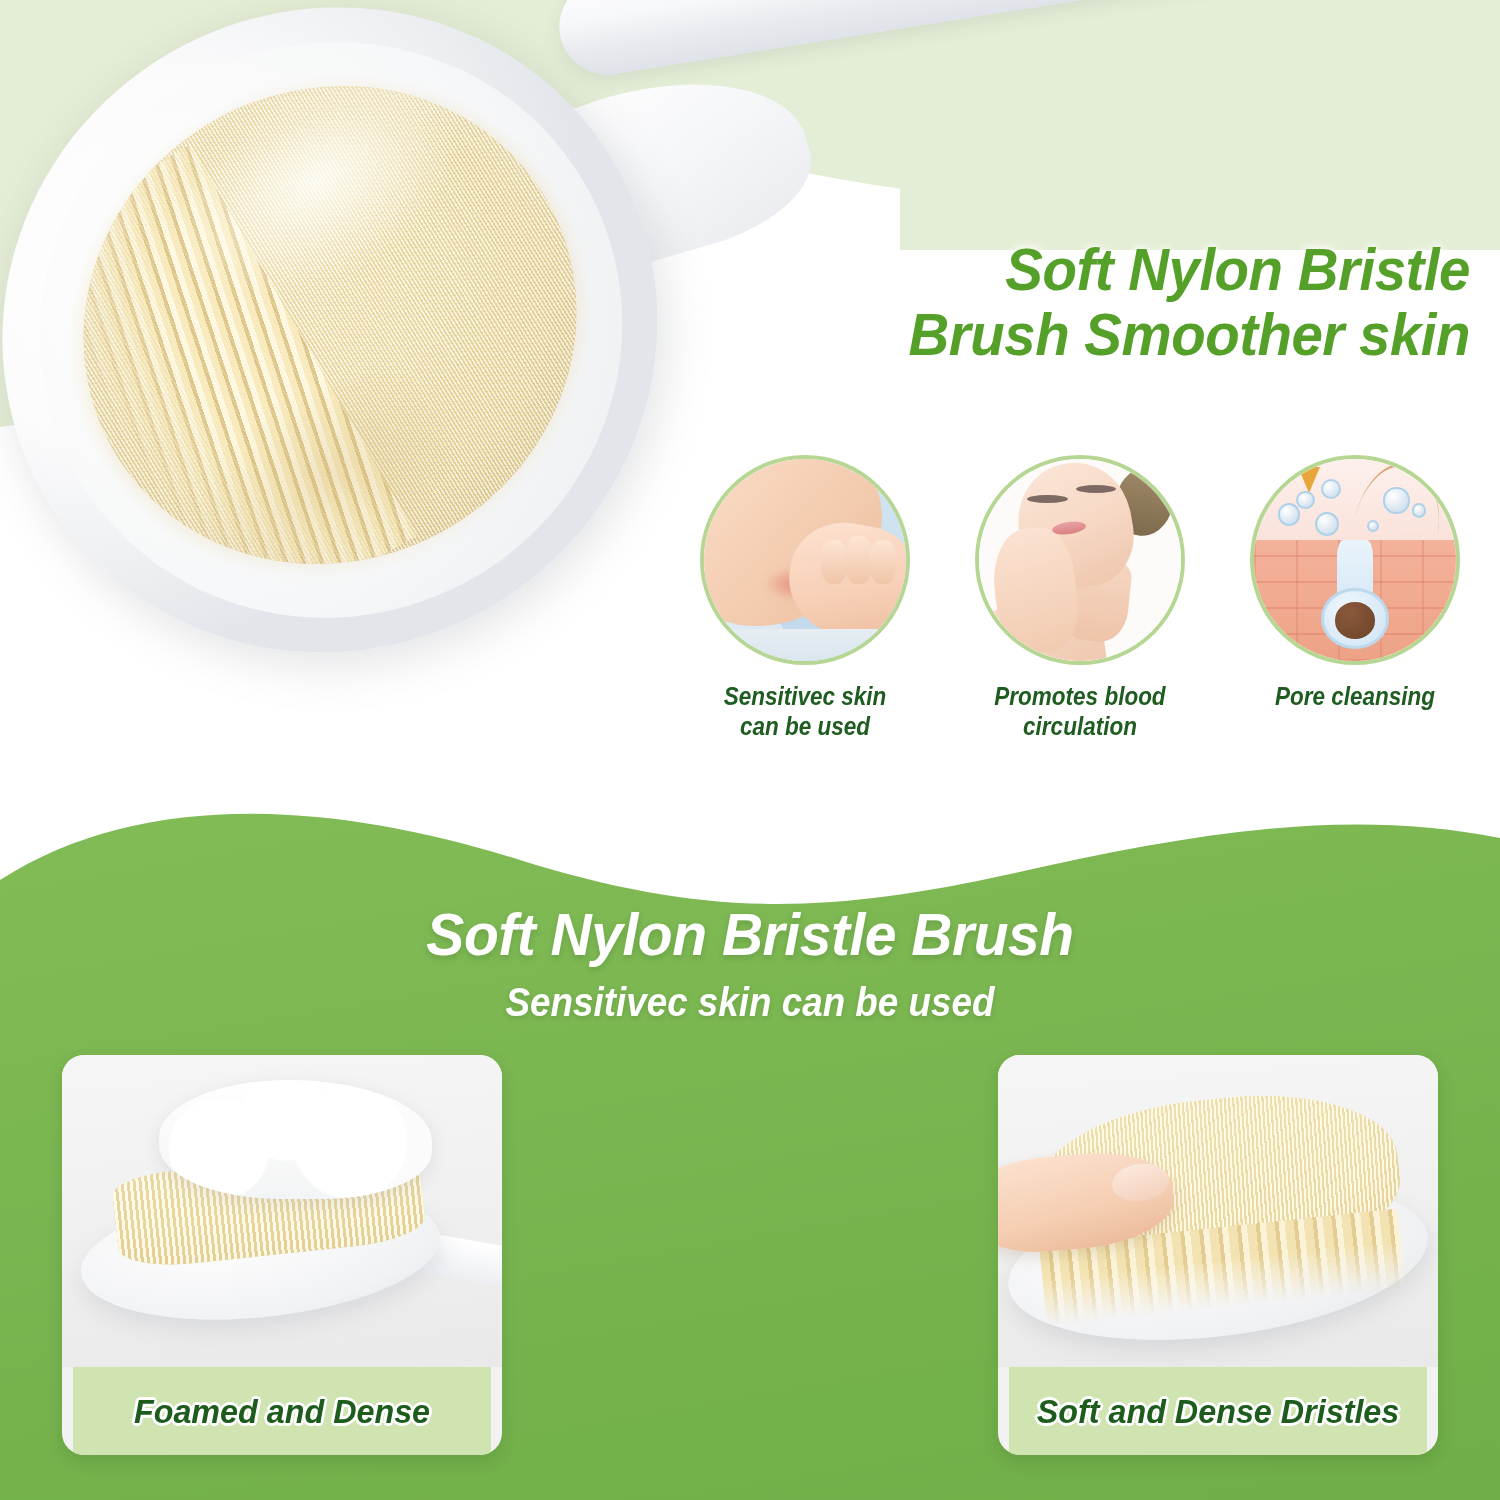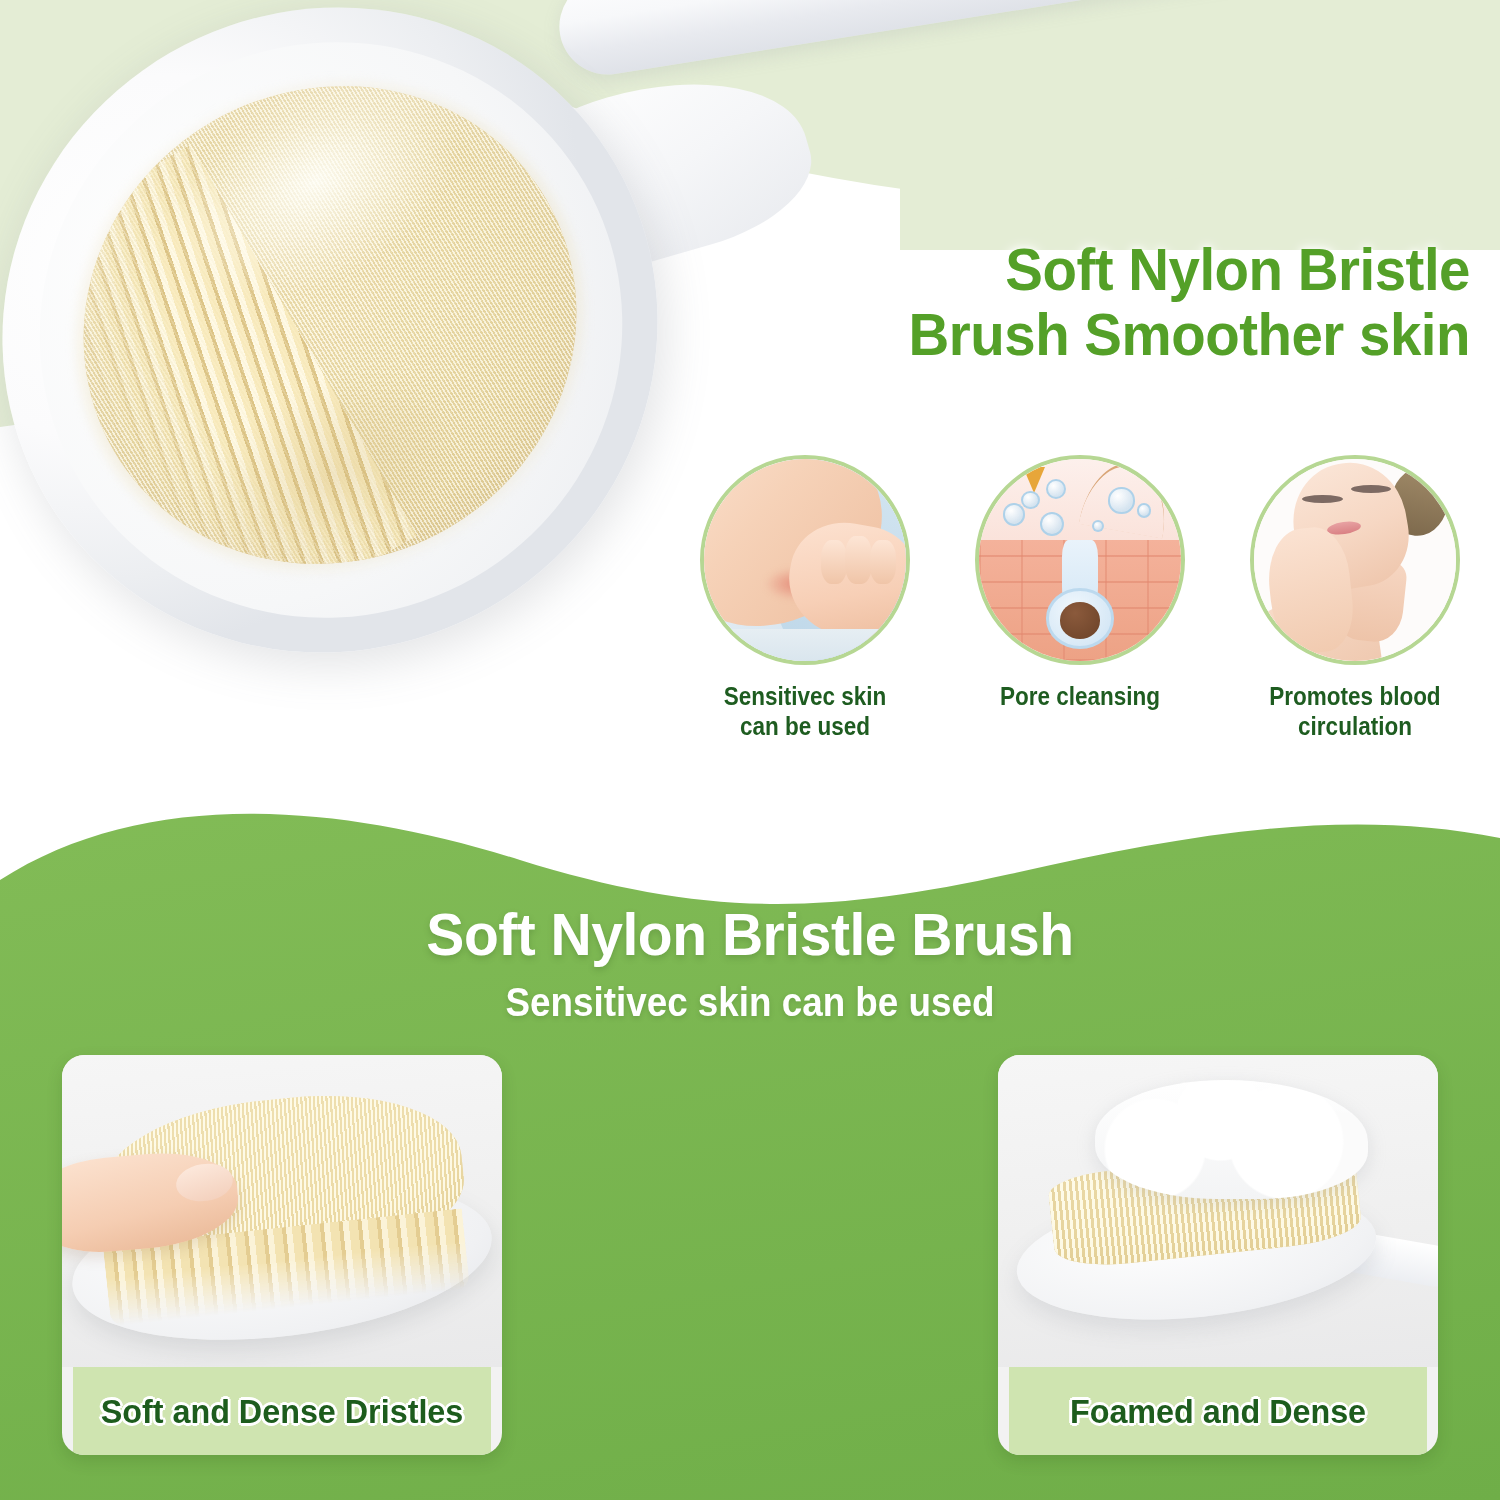--- a/index.html
+++ b/index.html
@@ -7,20 +7,21 @@
     width: 1500px; height: 1500px;
     font-family: "Liberation Sans", sans-serif;
     overflow: hidden;
     background: #ffffff;
   }
   #page {
     position: relative;
     width: 1500px; height: 1500px;
     overflow: hidden;
     background: #ffffff;
+    font-style: italic;
   }
 
   
   .top-section {
     position: absolute;
     left: 0; top: 0;
     width: 1500px; height: 880px;
     overflow: hidden;
     background: #ffffff;
   }
@@ -451,89 +452,89 @@
           <div class="c1-bottom"></div>
         </div>
         <div class="feature-label">
           <div>Sensitivec skin</div>
           <div>can be used</div>
         </div>
       </div>
 
       <div class="feature">
         <div class="circle">
+          <div class="c3-bg"></div>
+          <div class="c3-shoulder"></div>
+          <div class="c3-hair"></div>
+          <div class="c3-neck"></div>
+          <div class="c3-face"></div>
+          <div class="c3-eye" style="left:24%;top:18%;"></div>
+          <div class="c3-eye" style="left:48%;top:13%;"></div>
+          <div class="c3-lip"></div>
+          <div class="c3-hand"></div>
+        </div>
+        <div class="feature-label">
+          <div>Promotes blood</div>
+          <div>circulation</div>
+        </div>
+      </div>
+
+      <div class="feature">
+        <div class="circle">
           <div class="c2-sky"></div>
           <div class="c2-skin"></div>
           <div class="c2-pore"></div>
           <div class="c2-sac"></div>
           <div class="c2-dirt"></div>
           <div class="c2-hair"></div>
           <div class="c2-arrow"></div>
           <div class="bub" style="left:12%;top:22%;width:11%;height:11%;"></div>
           <div class="bub" style="left:21%;top:16%;width:9%;height:9%;"></div>
           <div class="bub" style="left:33%;top:10%;width:10%;height:10%;"></div>
           <div class="bub" style="left:30%;top:26%;width:12%;height:12%;"></div>
           <div class="bub" style="left:64%;top:14%;width:13%;height:13%;"></div>
           <div class="bub" style="left:78%;top:22%;width:7%;height:7%;"></div>
           <div class="bub" style="left:56%;top:30%;width:6%;height:6%;"></div>
         </div>
         <div class="feature-label">
           <div>Pore cleansing</div>
         </div>
       </div>
 
-      <div class="feature">
-        <div class="circle">
-          <div class="c3-bg"></div>
-          <div class="c3-shoulder"></div>
-          <div class="c3-hair"></div>
-          <div class="c3-neck"></div>
-          <div class="c3-face"></div>
-          <div class="c3-eye" style="left:24%;top:18%;"></div>
-          <div class="c3-eye" style="left:48%;top:13%;"></div>
-          <div class="c3-lip"></div>
-          <div class="c3-hand"></div>
-        </div>
-        <div class="feature-label">
-          <div>Promotes blood</div>
-          <div>circulation</div>
-        </div>
-      </div>
-
     </div>
   </div>
 
   <div class="green-section"></div>
 
   <div class="sub-title">Soft Nylon Bristle Brush</div>
   <div class="sub-sub">Sensitivec skin can be used</div>
 
   <div class="cards">
+
+    <div class="card">
+      <div class="card-photo">
+        <div class="p2-handle"></div>
+        <div class="p2-base"></div>
+        <div class="p2-pad">
+            <div class="p2-pad-tex"></div>
+          </div>
+        <div class="p2-foam"></div>
+      </div>
+      <div class="card-caption">Foamed and Dense</div>
+    </div>
 
     <div class="card">
       <div class="card-photo">
         <div class="p1-base"></div>
         <div class="p1-pad">
             <div class="p1-pad-tex"></div>
           </div>
         <div class="p1-teeth"></div>
         <div class="p1-finger"></div>
         <div class="p1-nail"></div>
       </div>
       <div class="card-caption">Soft and Dense Dristles</div>
     </div>
 
-    <div class="card">
-      <div class="card-photo">
-        <div class="p2-handle"></div>
-        <div class="p2-base"></div>
-        <div class="p2-pad">
-            <div class="p2-pad-tex"></div>
-          </div>
-        <div class="p2-foam"></div>
-      </div>
-      <div class="card-caption">Foamed and Dense</div>
-    </div>
-
 
   </div>
 
 </div>
 
 </body></html>

